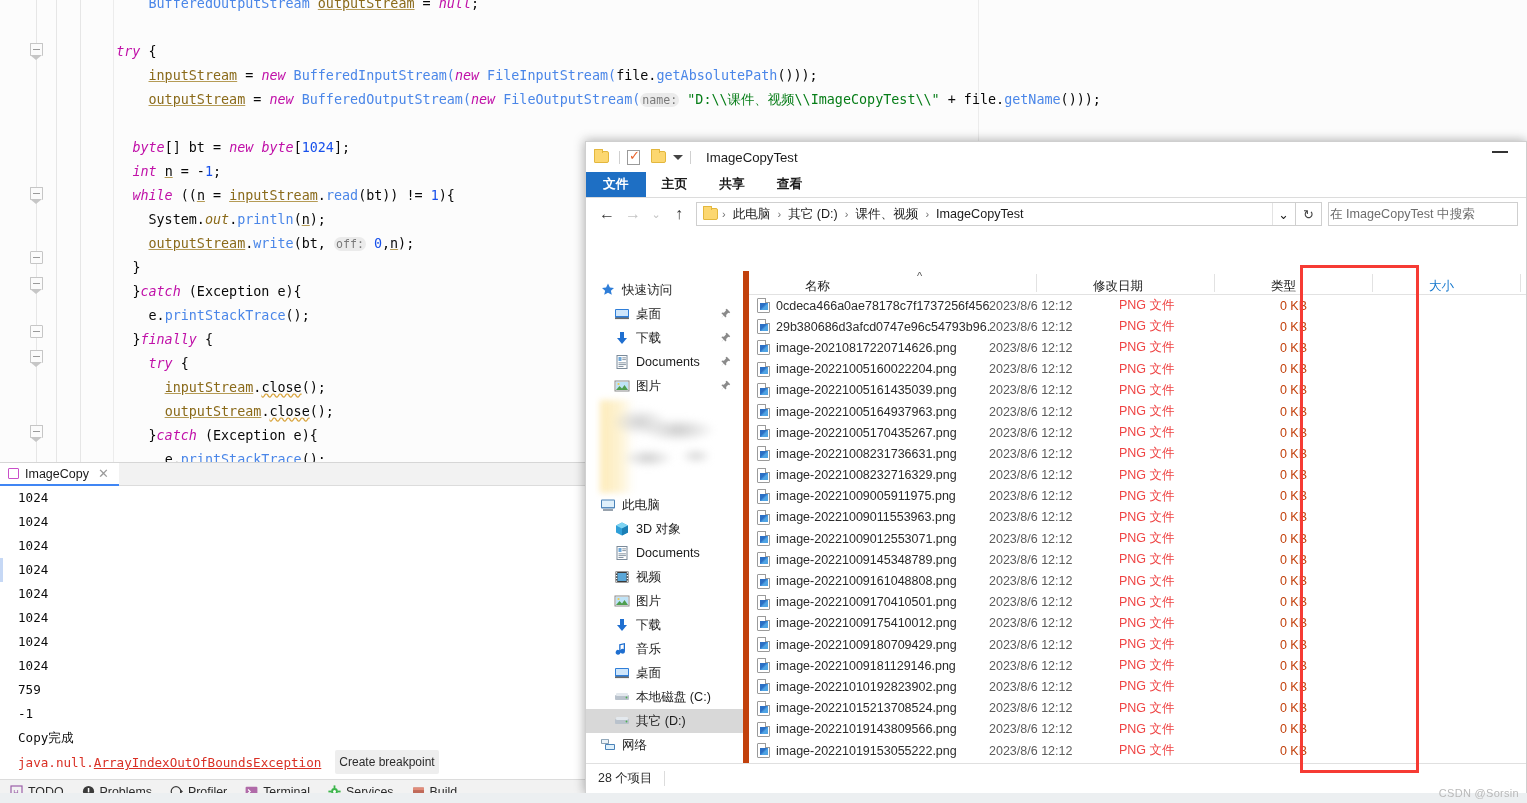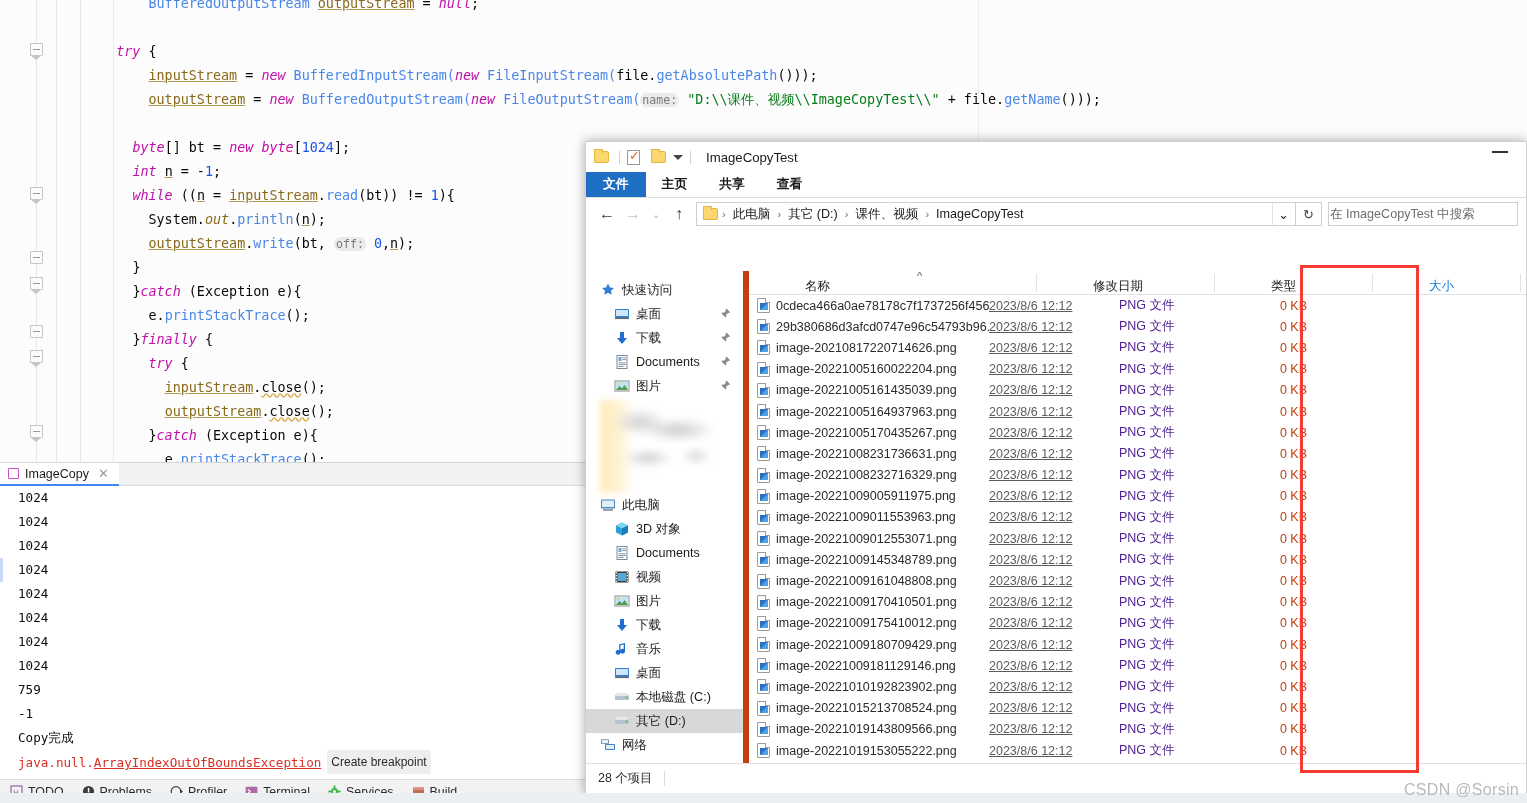--- a/index.html
+++ b/index.html
@@ -98,21 +98,21 @@
   .cline {
     font-family: "DejaVu Sans Mono", monospace;
     font-size: 12.6px; line-height: 24px; color: #0b0b0b;
     padding-left: 18px; height: 24px; white-space: pre;
   }
   .cline.err { color: #d93025; }
   .cline.err .link { color:#d93025; text-decoration: underline; }
   .bp-chip {
     display:inline-block; background:#eeeeee; color:#2b2b2b;
     font-family:"Liberation Sans", sans-serif; font-size:12px;
-    padding: 0px 4px; border-radius:2px; margin-left:6px;
+    padding: 0px 4px; border-radius:2px; margin-left:14px;
     vertical-align: 1px;
   }
   .gutter-mark {
     position:absolute; left:0; width:3px; height:24px; background:#c6d8f5;
   }
 
   .status-bar {
     position: absolute; left: 0; right: 0; bottom: 0; height: 24px;
     background: #f2f2f2; border-top: 1px solid #dcdcdc;
     display: flex; align-items: center; gap: 18px; padding-left: 10px;
@@ -245,22 +245,22 @@
   .hc.type { width: 110px; }
   .hc.size { width: 100px; color:#1175cc; }
   .sort-caret {
     position:absolute; left: 120px; top: -1px; font-size:11px; color:#555;
   }
   .row {
     height: 21.2px; display:flex; align-items:center; font-size:12.5px; color:#2b2b2b;
   }
   .row .c { display:flex; align-items:center; }
   .c.name { width: 240px; padding-left: 8px; gap:6px; white-space:nowrap; overflow:hidden;}
-  .c.date { width: 130px; color:#5b5b5b;text-decoration:underline; }
-  .c.type { width: 110px; color:#4c1d95; }
+  .c.date { width: 130px; color:#5b5b5b; }
+  .c.type { width: 110px; color:#ef4444; }
   .c.size { width: 100px; justify-content:flex-end; padding-right: 22px; color:#c2410c; }
   .png-ico {
     width: 13px; height: 15px; flex:0 0 13px; background:#fff; border:1px solid #9b9b9b;
     position:relative; border-radius:1px;
   }
   .png-ico::after {
     content:""; position:absolute; left:2px; top:4px; width:8px; height:7px;
     background: linear-gradient(135deg,#2b6fc4 40%, #4fa3e3 60%);
   }
   .png-ico::before {
@@ -274,21 +274,21 @@
     font-size: 12.4px; color:#2b2b2b;
   }
   .ex-status .divider{ width:1px;height:15px;background:#dcdcdc;margin-left:12px;}
 
   .red-box {
     position: absolute; left: 1300px; top: 265px; width: 119px; height: 508px;
     border: 3px solid #f63b34; pointer-events: none; z-index: 50;
   }
   .watermark {
     position: absolute; right: 8px; bottom: 4px;
-    font-size: 16px; color: #b9b9b9; letter-spacing: .3px;
+    font-size: 11px; color: #b9b9b9; letter-spacing: .3px;
     font-family: "Liberation Sans", sans-serif;
   }
   .bottom-strip {
     position:absolute; left:0; bottom:0; width:1527px; height:10px; background:#eceff1;
   }
 </style>
 </head>
 <body>
 
 <div id="root">

